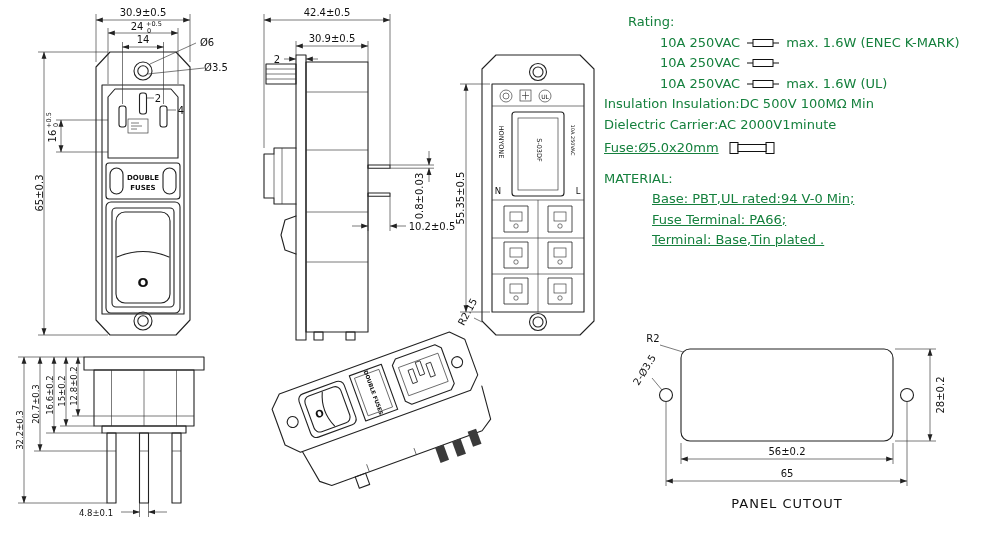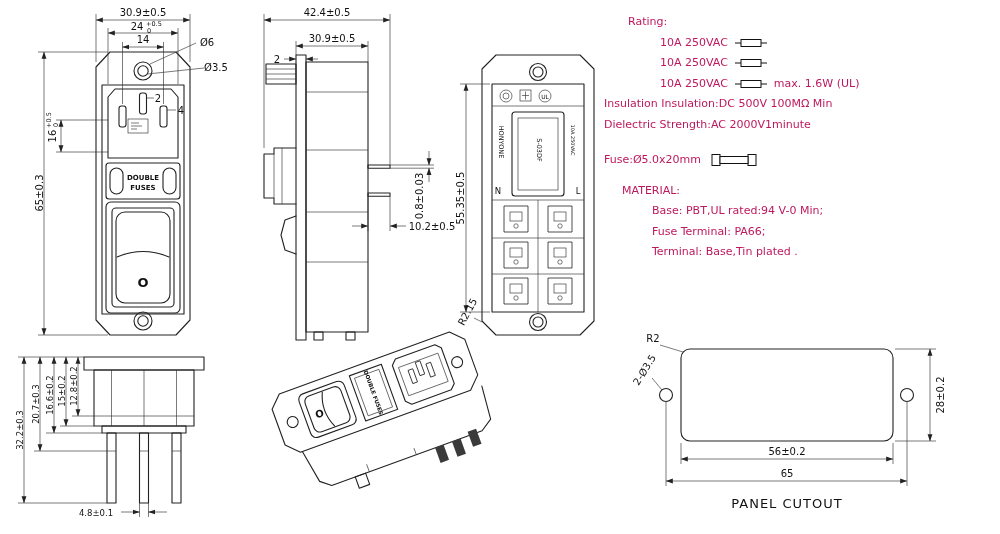--- a/index.html
+++ b/index.html
@@ -8,27 +8,27 @@
   .canvas > svg{position:absolute;left:0;top:0;}
   .ol{fill:none;stroke:#222;stroke-width:1.1;stroke-linejoin:round;stroke-linecap:round;}
   .ol2{fill:none;stroke:#222;stroke-width:0.8;stroke-linejoin:round;}
   .tl{fill:none;stroke:#333;stroke-width:0.65;}
   text{font-family:"DejaVu Sans",sans-serif;}
   .dim{font-size:10px;fill:#111;text-anchor:middle;}
   .dimS{font-size:6.5px;fill:#111;text-anchor:start;}
   .dimT{font-size:8.5px;fill:#111;text-anchor:middle;}
   .lblB{font-size:7px;font-weight:bold;fill:#111;text-anchor:middle;}
   .lblV{font-size:6.5px;fill:#111;text-anchor:middle;}
-  .specs{position:absolute;left:604px;top:12px;width:394px;font-size:11px;line-height:20.5px;color:#be185d;}
+  .specs{position:absolute;left:604px;top:12px;width:394px;font-size:13px;line-height:20.5px;color:#15803d;}
   .spec-heading{margin-left:24px;}
   .rating-line{margin-left:56px;display:flex;align-items:center;gap:7px;white-space:nowrap;}
   .fusesym{flex:0 0 auto;}
-  .mat-heading{margin-left:18px;margin-top:10px;}
-  .mat-line{margin-left:48px;}
-  .fuse-line{display:flex;align-items:center;gap:10px;margin-top:15px;}
+  .mat-heading{margin-top:10px;}
+  .mat-line{margin-left:48px;text-decoration:underline;}
+  .fuse-line{display:flex;align-items:center;gap:10px;margin-top:3px;text-decoration:underline;}
 </style>
 </head>
 <body>
 
 <div class="canvas">
 
 <svg width="1000" height="534" viewBox="0 0 1000 534">
   <defs>
     <marker id="ar" viewBox="0 0 10 8" markerWidth="11" markerHeight="9" refX="9.5" refY="4" orient="auto-start-reverse">
       <path d="M0,0.6 L10,4 L0,7.4 Z" fill="#222"></path>
@@ -289,39 +289,40 @@
 
 <div class="specs">
   <div class="spec-heading">Rating:</div>
 
   <div class="rating-line">
     <span>10A 250VAC</span>
     <svg class="fusesym" width="32" height="10" viewBox="0 0 32 10">
           <line x1="0" y1="5" x2="32" y2="5" stroke="#111" stroke-width="1"></line>
           <rect x="6" y="1.5" width="20" height="7" fill="#fff" stroke="#111" stroke-width="1"></rect>
         </svg>
+    <span>max. 1.6W (ENEC K-MARK)</span>
   </div>
   <div class="rating-line">
     <span>10A 250VAC</span>
     <svg class="fusesym" width="32" height="10" viewBox="0 0 32 10">
           <line x1="0" y1="5" x2="32" y2="5" stroke="#111" stroke-width="1"></line>
           <rect x="6" y="1.5" width="20" height="7" fill="#fff" stroke="#111" stroke-width="1"></rect>
         </svg>
   </div>
   <div class="rating-line">
     <span>10A 250VAC</span>
     <svg class="fusesym" width="32" height="10" viewBox="0 0 32 10">
           <line x1="0" y1="5" x2="32" y2="5" stroke="#111" stroke-width="1"></line>
           <rect x="6" y="1.5" width="20" height="7" fill="#fff" stroke="#111" stroke-width="1"></rect>
         </svg>
     <span>max. 1.6W (UL)</span>
   </div>
 
   <div>Insulation Insulation:DC 500V 100MΩ  Min</div>
-  <div>Dielectric Strength:AC 2000V1minute</div>
+  <div>Dielectric Carrier:AC 2000V1minute</div>
 
   <div class="fuse-line">
     <span>Fuse:Ø5.0x20mm</span>
     <svg width="46" height="14" viewBox="0 0 46 14">
           <rect x="1" y="1.5" width="8" height="11" fill="#fff" stroke="#111" stroke-width="1"></rect>
           <rect x="37" y="1.5" width="8" height="11" fill="#fff" stroke="#111" stroke-width="1"></rect>
           <rect x="9" y="3.5" width="28" height="7" fill="#fff" stroke="#111" stroke-width="1"></rect>
         </svg>
   </div>
 

